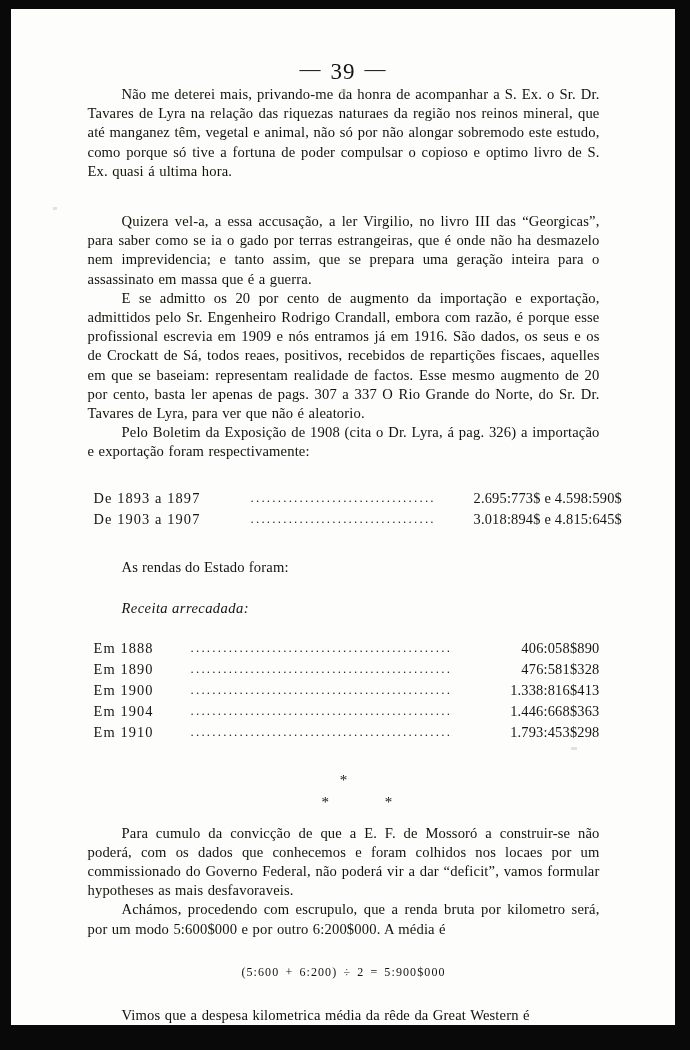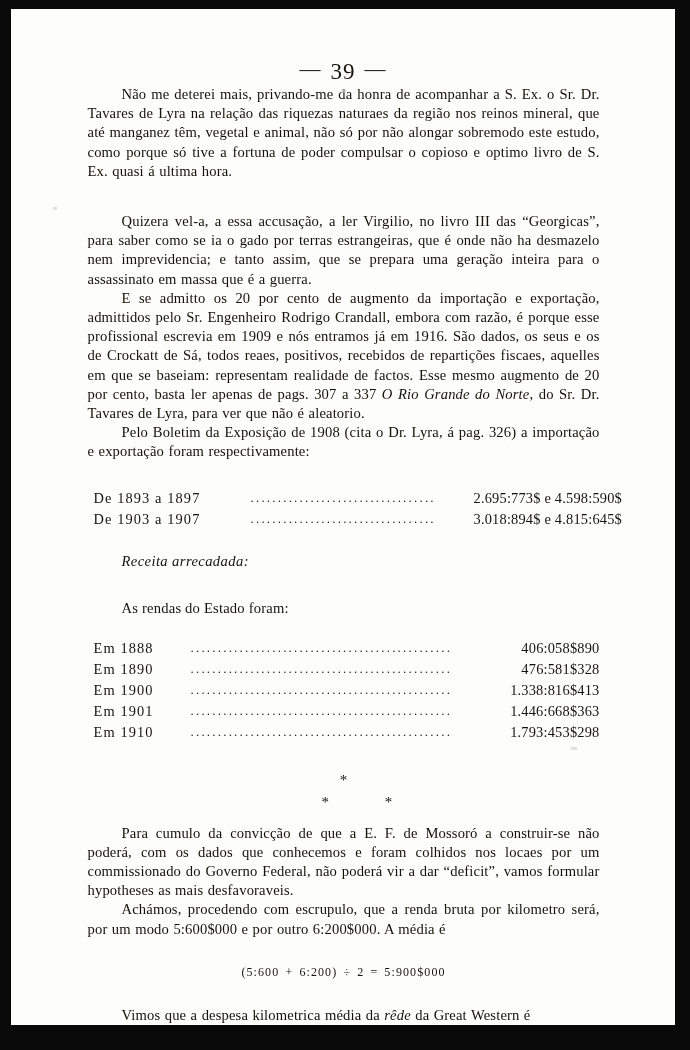--- a/index.html
+++ b/index.html
@@ -73,21 +73,20 @@
     line-height: 19.2px;
     letter-spacing: 0.15px;
     word-spacing: 0.6px;
     text-indent: 34px;
     color: #131109;
   }
   p.body.first {
     margin-top: 31px;
   }
   p.body .ital {
-    font-style: italic;
   }
 
   
   .lead-table {
     margin-top: 26px;
     font-size: 14.4px;
     line-height: 21px;
     letter-spacing: 0.2px;
     width: 512px;
   }
@@ -218,42 +217,42 @@
             <span class="lead-dots"></span>
             <span class="lead-value">2.695:773$ e 4.598:590$</span>
           </div>
           <div class="lead-row">
             <span class="lead-label">De 1903 a 1907</span>
             <span class="lead-dots"></span>
             <span class="lead-value">3.018:894$ e 4.815:645$</span>
           </div>
         </div>
 
+        <div class="plain-line">As rendas do Estado foram:</div>
+
         <div class="plain-line italic-line">Receita arrecadada:</div>
 
-        <div class="plain-line">As rendas do Estado foram:</div>
-
         <div class="lead-table table-renda">
           <div class="lead-row">
             <span class="lead-label">Em 1888</span>
             <span class="lead-dots"></span>
             <span class="lead-value">406:058$890</span>
           </div>
           <div class="lead-row">
             <span class="lead-label">Em 1890</span>
             <span class="lead-dots"></span>
             <span class="lead-value">476:581$328</span>
           </div>
           <div class="lead-row">
             <span class="lead-label">Em 1900</span>
             <span class="lead-dots"></span>
             <span class="lead-value">1.338:816$413</span>
           </div>
           <div class="lead-row">
-            <span class="lead-label">Em 1901</span>
+            <span class="lead-label">Em 1904</span>
             <span class="lead-dots"></span>
             <span class="lead-value">1.446:668$363</span>
           </div>
           <div class="lead-row">
             <span class="lead-label">Em 1910</span>
             <span class="lead-dots"></span>
             <span class="lead-value">1.793:453$298</span>
           </div>
         </div>
 

